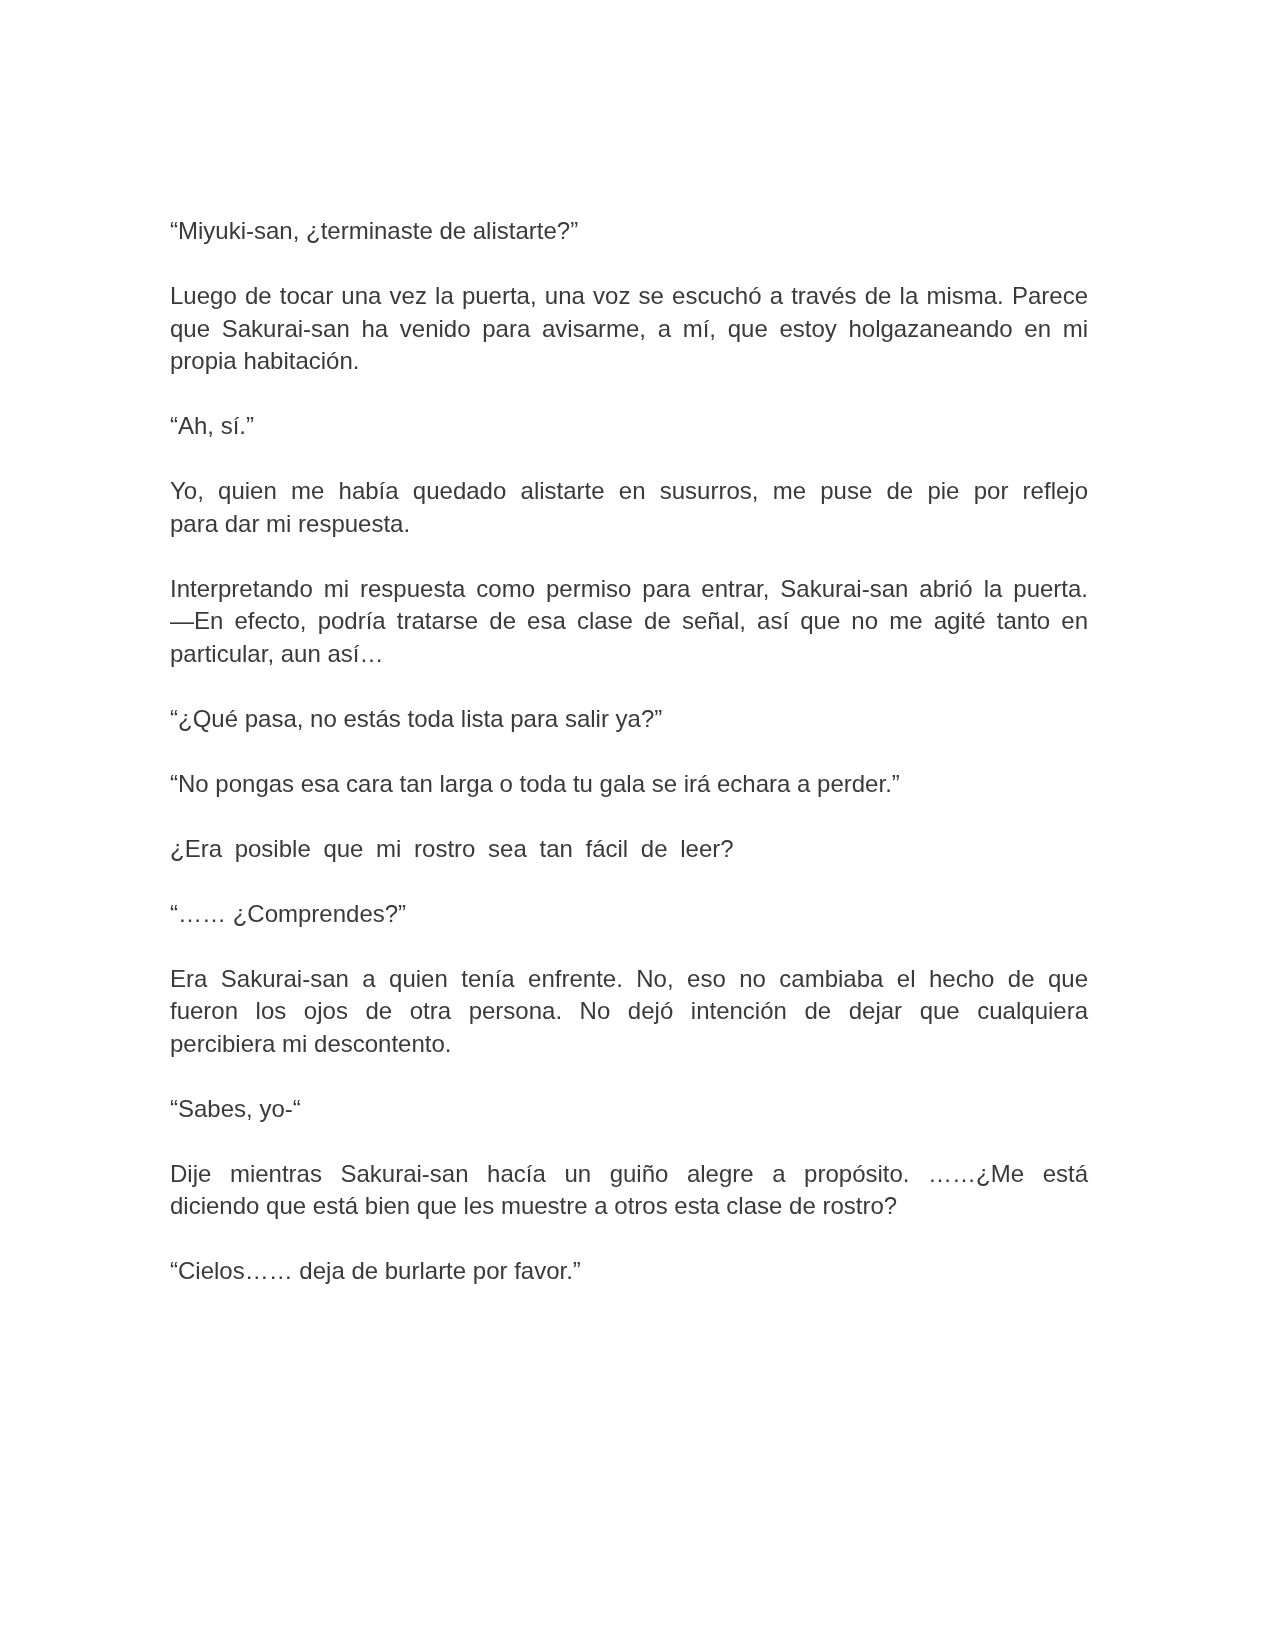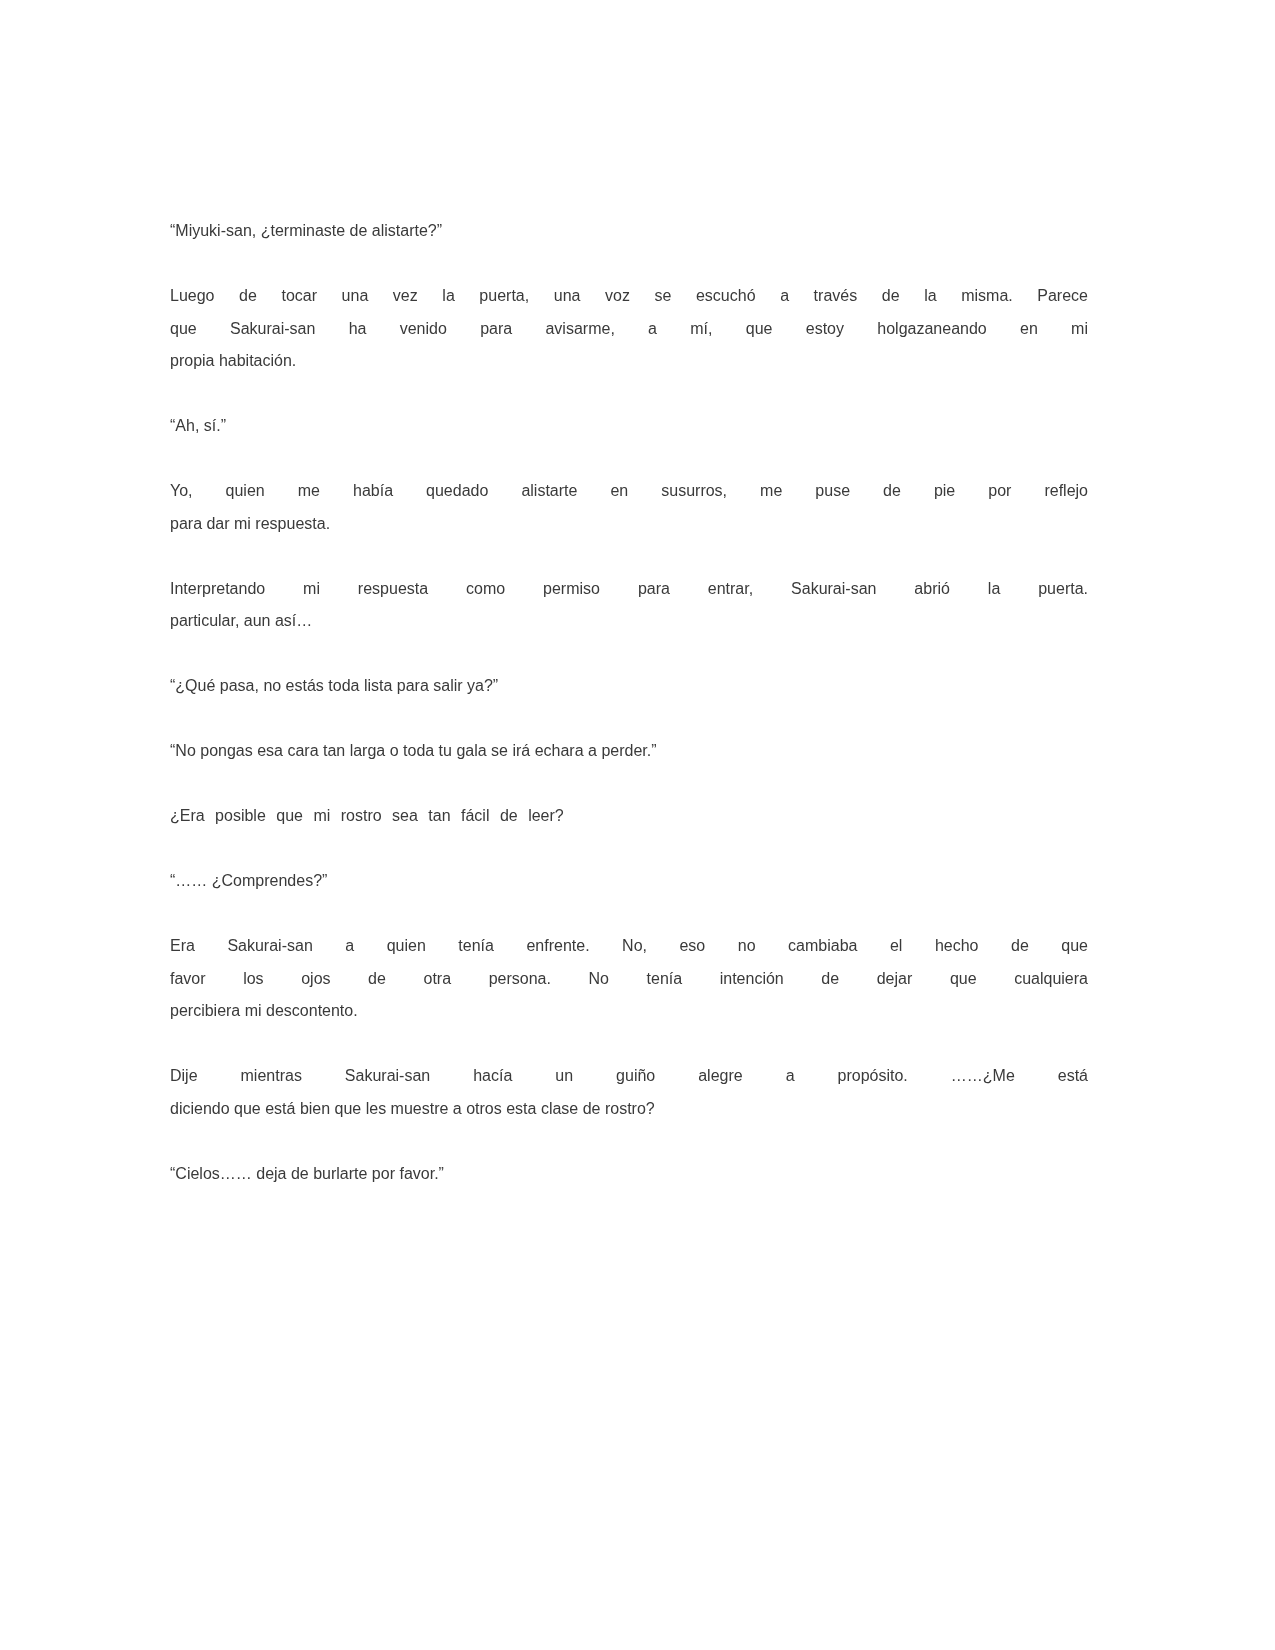--- a/index.html
+++ b/index.html
@@ -17,21 +17,21 @@
     height: 1650px;
     background: #ffffff;
     overflow: hidden;
   }
   .text-block {
     position: absolute;
     left: 170px;
     top: 215px;
     width: 918px;
     font-family: "Liberation Sans", "DejaVu Sans", sans-serif;
-    font-size: 16px;
+    font-size: 24px;
     line-height: 32.5px;
     color: #3a3a3a;
   }
   .paragraph {
     margin: 0 0 32.5px 0;
   }
   .line {
     text-align: left;
   }
   .line.just {
@@ -57,38 +57,42 @@
       </div>
       <div class="paragraph">
         <div class="line">“Ah, sí.”</div>
       </div>
       <div class="paragraph">
         <div class="line just">Yo, quien me había quedado alistarte en susurros, me puse de pie por reflejo</div>
         <div class="line">para dar mi respuesta.</div>
       </div>
       <div class="paragraph">
         <div class="line just">Interpretando mi respuesta como permiso para entrar, Sakurai-san abrió la puerta.</div>
+        <div class="line just">—En efecto, podría tratarse de esa clase de señal, así que no me agité tanto en</div>
         <div class="line">particular, aun así…</div>
       </div>
       <div class="paragraph">
         <div class="line">“¿Qué pasa, no estás toda lista para salir ya?”</div>
       </div>
       <div class="paragraph">
         <div class="line">“No pongas esa cara tan larga o toda tu gala se irá echara a perder.”</div>
       </div>
       <div class="paragraph wide">
         <div class="line">¿Era posible que mi rostro sea tan fácil de leer?</div>
       </div>
       <div class="paragraph">
         <div class="line">“…… ¿Comprendes?”</div>
       </div>
       <div class="paragraph">
         <div class="line just">Era Sakurai-san a quien tenía enfrente. No, eso no cambiaba el hecho de que</div>
-        <div class="line just">favor los ojos de otra persona. No tenía intención de dejar que cualquiera</div>
+        <div class="line just">fueron los ojos de otra persona. No dejó intención de dejar que cualquiera</div>
         <div class="line">percibiera mi descontento.</div>
+      </div>
+      <div class="paragraph">
+        <div class="line">“Sabes, yo-“</div>
       </div>
       <div class="paragraph">
         <div class="line just">Dije mientras Sakurai-san hacía un guiño alegre a propósito. ……¿Me está</div>
         <div class="line">diciendo que está bien que les muestre a otros esta clase de rostro?</div>
       </div>
       <div class="paragraph">
         <div class="line">“Cielos…… deja de burlarte por favor.”</div>
       </div>
     </div>
 </div>

